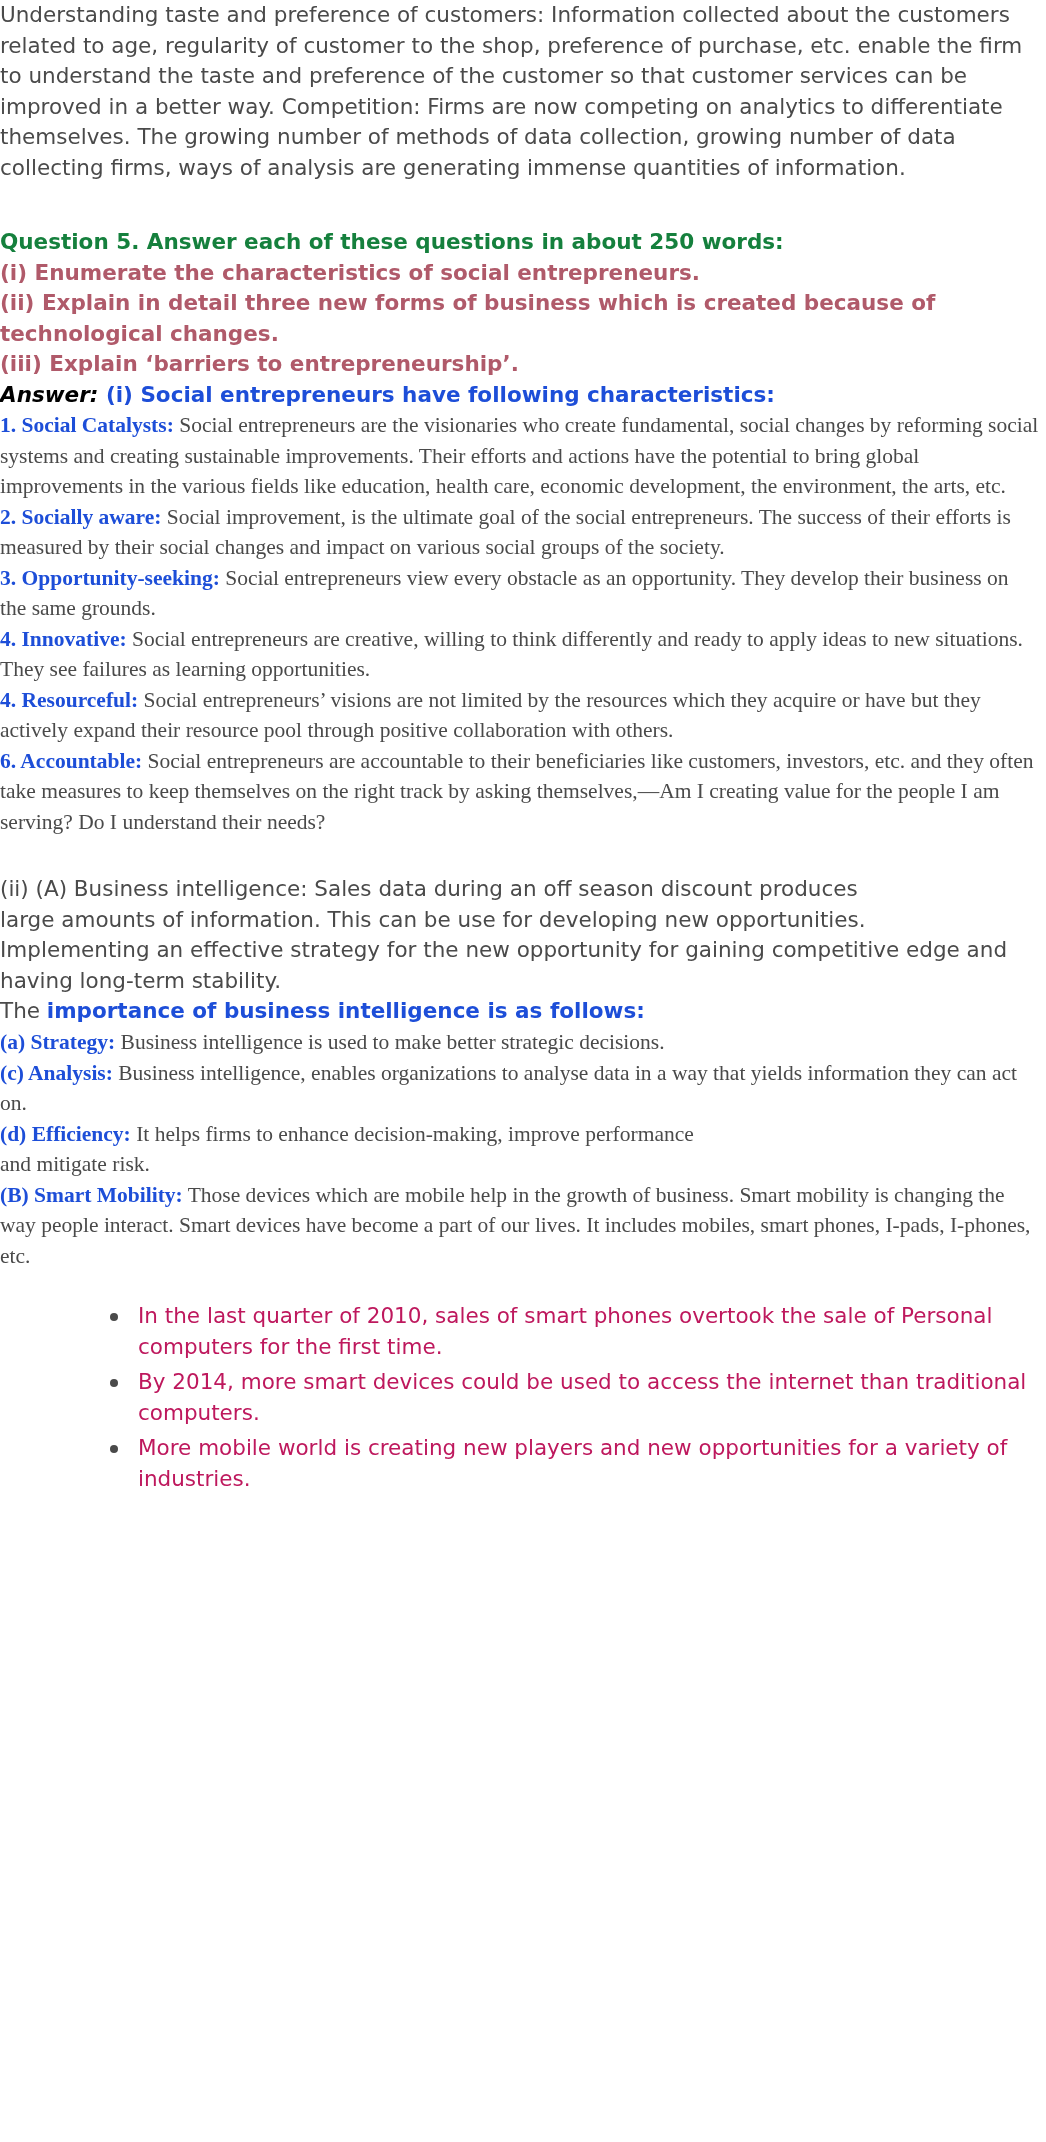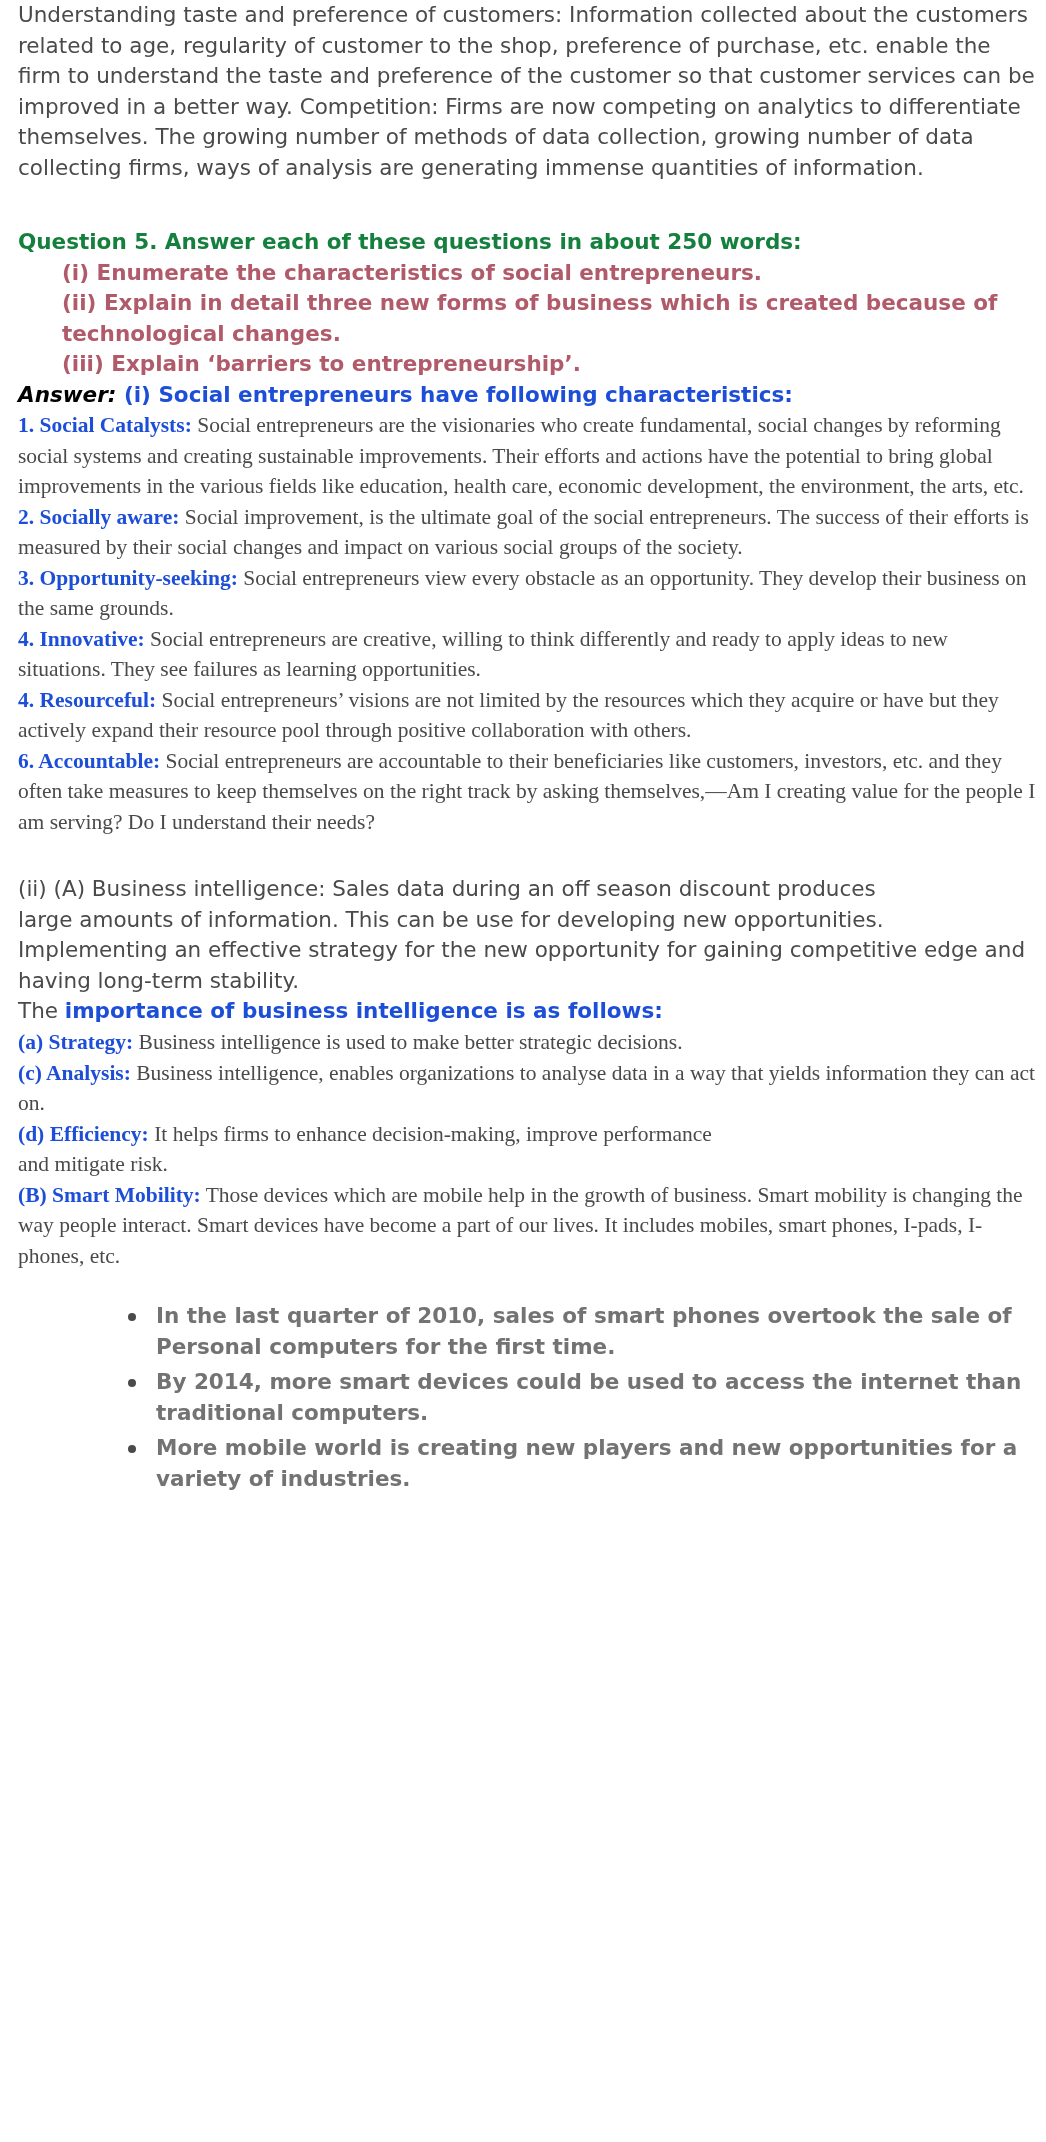--- a/index.html
+++ b/index.html
@@ -11,41 +11,40 @@
     width: 1046px;
     font-family: "DejaVu Sans", sans-serif;
     color: #3a3a3a;
     font-size: 21.5px;
     line-height: 1.42;
     -webkit-font-smoothing: antialiased;
   }
   .page {
     width: 1046px;
     box-sizing: border-box;
-    padding: 0 6px 0 18px;
+    padding: 0 6px 0 0;
   }
   p {
     margin: 0;
     padding: 0;
     text-align: left;
   }
   .para {
     margin: 0 0 0 0;
   }
   .gap {
     height: 44px;
   }
   .q-head {
     color: #15803d;
     font-weight: bold;
   }
   .q-line {
     color: #b05a6a;
     font-weight: bold;
-    margin-left: 44px;
   }
   .answer-label {
     color: #000000;
     font-weight: bold;
     font-style: italic;
   }
   .bold {
     font-weight: bold;
     color: #1d4ed8;
     margin-top: 30px;
@@ -55,22 +54,21 @@
   }
   ul.bullets {
     margin: 30px 0 0 0;
     padding-left: 104px;
     list-style: none;
   }
   ul.bullets li {
     position: relative;
     margin-bottom: 5px;
     padding-left: 34px;
-    color: #737373;
-    font-weight: bold;
+    color: #be185d;
   }
   ul.bullets li::before {
     content: "";
     position: absolute;
     left: 6px;
     top: 12px;
     width: 8px;
     height: 8px;
     background: #4a4a4a;
     border-radius: 50%;

